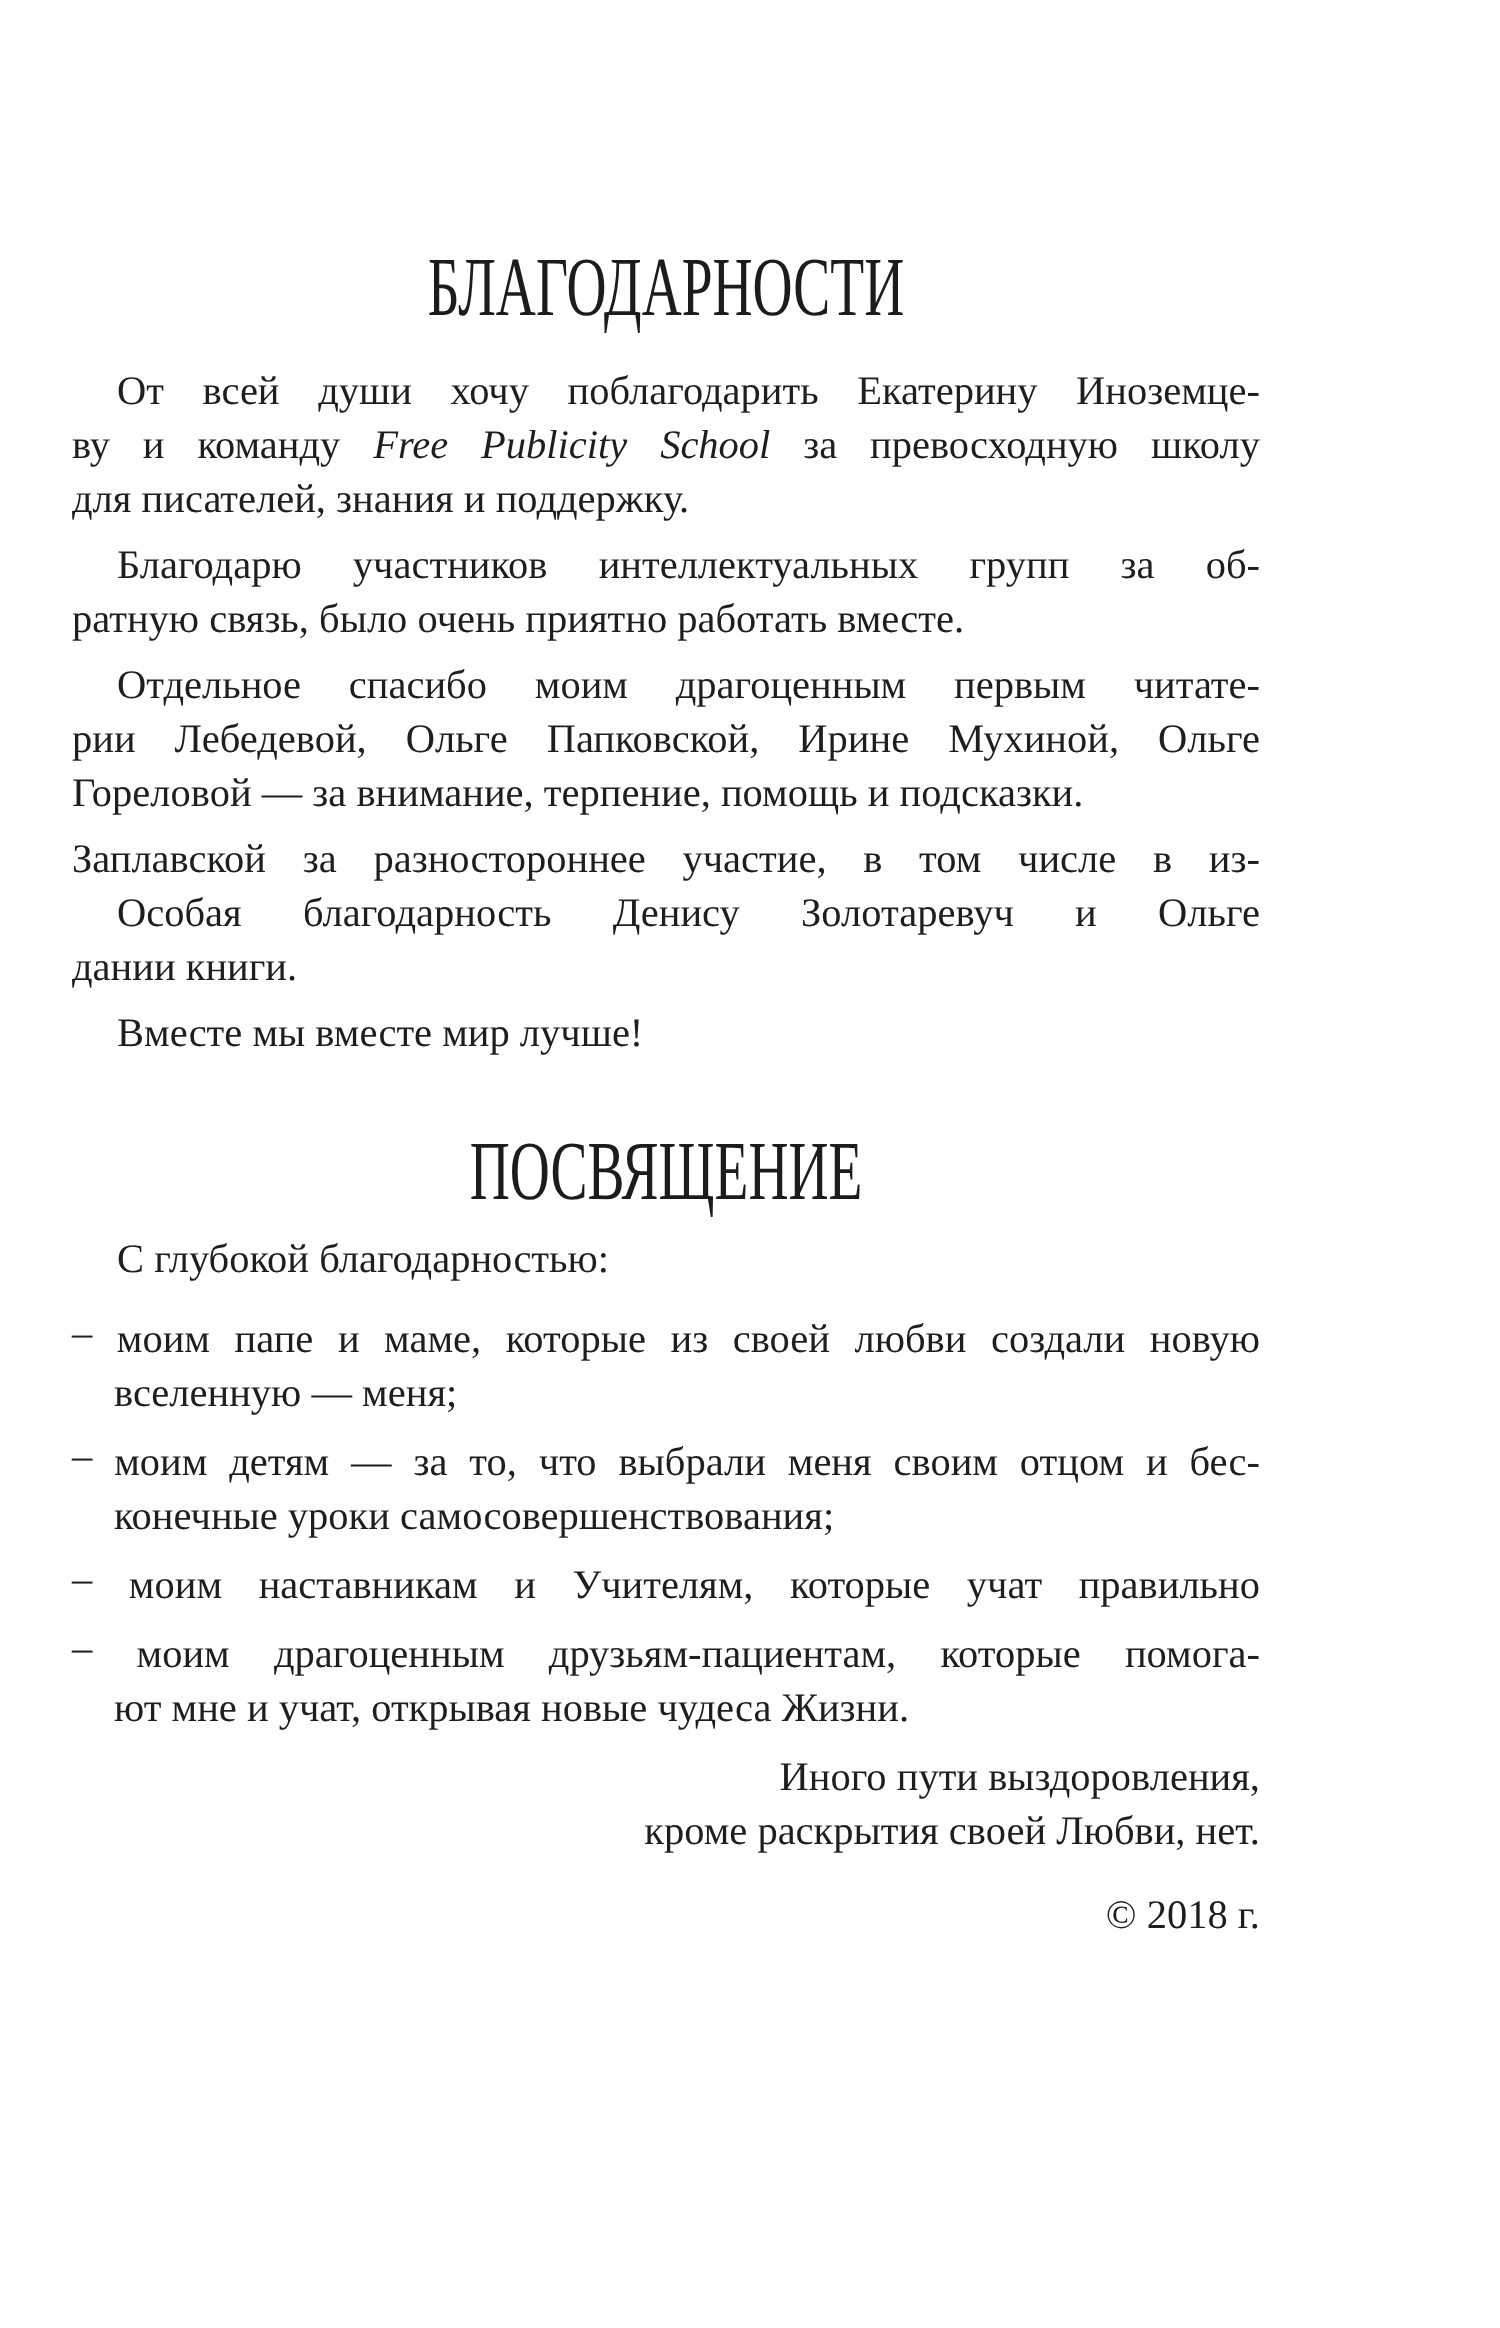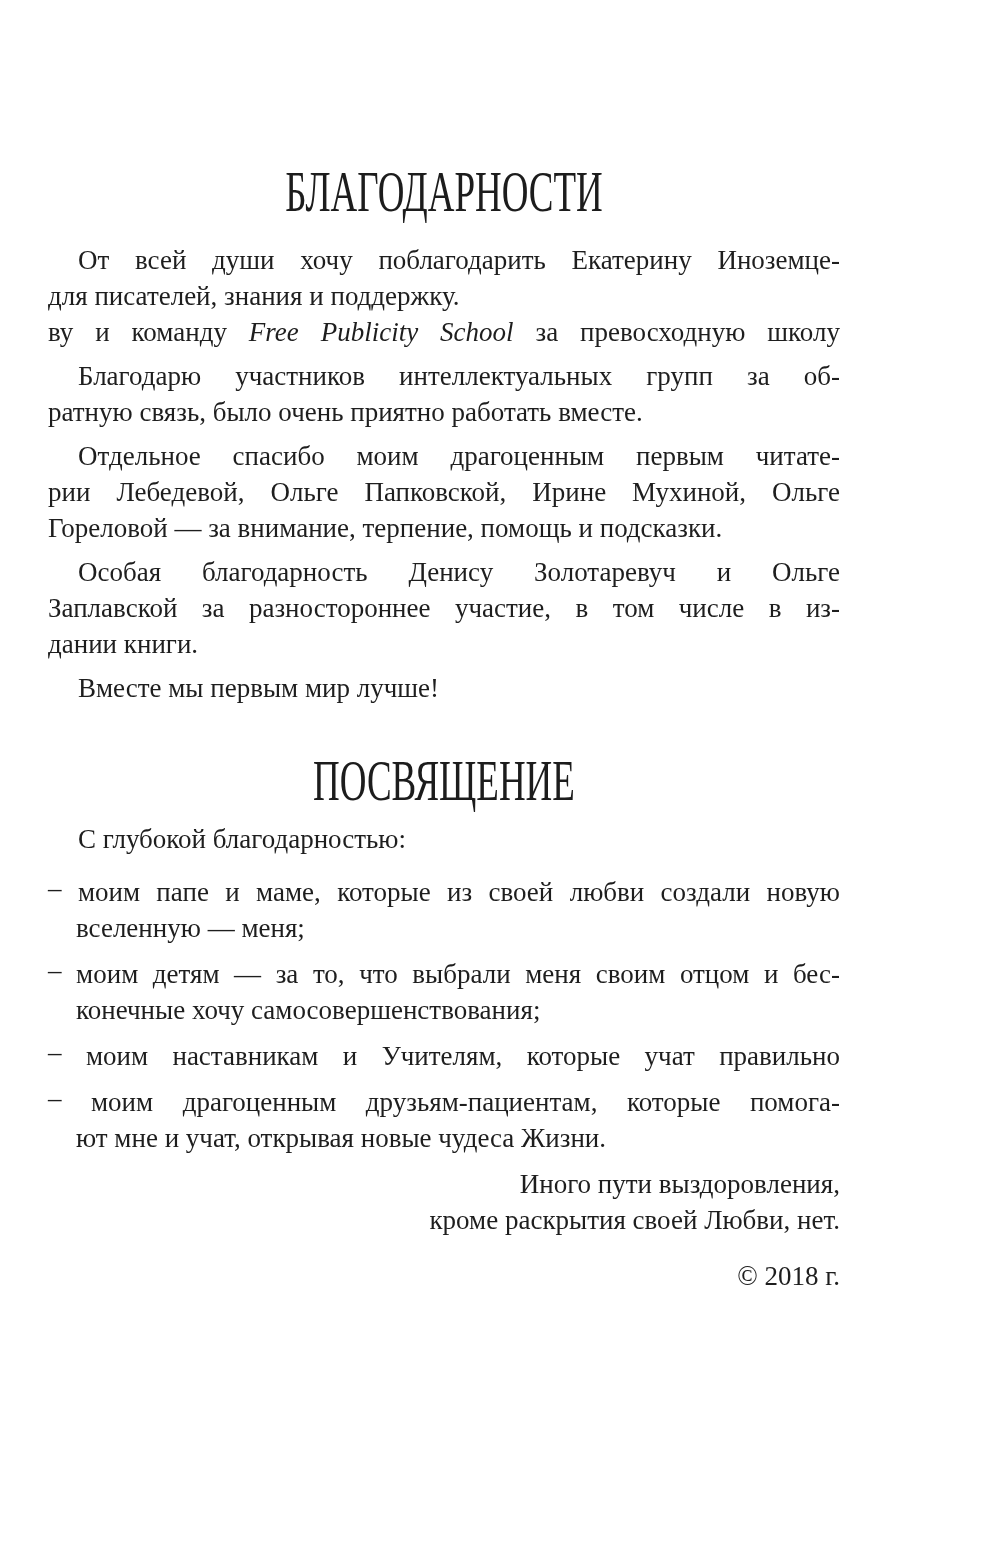--- a/index.html
+++ b/index.html
@@ -66,54 +66,54 @@
 </head>
 <body>
 
 <main class="page">
 
   <h1 class="display-title">БЛАГОДАРНОСТИ</h1>
 
   <section class="paragraphs">
       <div class="paragraph">
         <div class="line first">От всей души хочу поблагодарить Екатерину Иноземце-</div>
+        <div class="line">ву и команду <i>Free Publicity School</i> за превосходную школу</div>
         <div class="line last">для писателей, знания и поддержку.</div>
-        <div class="line">ву и команду <i>Free Publicity School</i> за превосходную школу</div>
       </div>
       <div class="paragraph">
         <div class="line first">Благодарю участников интеллектуальных групп за об-</div>
         <div class="line last">ратную связь, было очень приятно работать вместе.</div>
       </div>
       <div class="paragraph">
         <div class="line first">Отдельное спасибо моим драгоценным первым читате-</div>
         <div class="line">рии Лебедевой, Ольге Папковской, Ирине Мухиной, Ольге</div>
         <div class="line last">Гореловой — за внимание, терпение, помощь и подсказки.</div>
       </div>
       <div class="paragraph">
+        <div class="line">Заплавской за разностороннее участие, в том числе в из-</div>
         <div class="line first">Особая благодарность Денису Золотаревуч и Ольге</div>
-        <div class="line">Заплавской за разностороннее участие, в том числе в из-</div>
         <div class="line last">дании книги.</div>
       </div>
       <div class="paragraph">
-        <div class="line first last">Вместе мы первым мир лучше!</div>
+        <div class="line first last">Вместе мы вместе мир лучше!</div>
       </div>
     </section>
 
   <h1 class="display-title dedication-title">ПОСВЯЩЕНИЕ</h1>
 
   <p class="intro-line">С глубокой благодарностью:</p>
 
   <section class="ded-list">
       <div class="ded-item">
         <div class="line first"><span class="dash">–</span> моим папе и маме, которые из своей любви создали новую</div>
         <div class="line last">вселенную — меня;</div>
       </div>
       <div class="ded-item">
         <div class="line first"><span class="dash">–</span> моим детям — за то, что выбрали меня своим отцом и бес-</div>
-        <div class="line last">конечные хочу самосовершенствования;</div>
+        <div class="line last">конечные уроки самосовершенствования;</div>
       </div>
       <div class="ded-item">
         <div class="line first"><span class="dash">–</span> моим наставникам и Учителям, которые учат правильно</div>
       </div>
       <div class="ded-item">
         <div class="line first"><span class="dash">–</span> моим драгоценным друзьям-пациентам, которые помога-</div>
         <div class="line last">ют мне и учат, открывая новые чудеса Жизни.</div>
       </div>
     </section>
 

